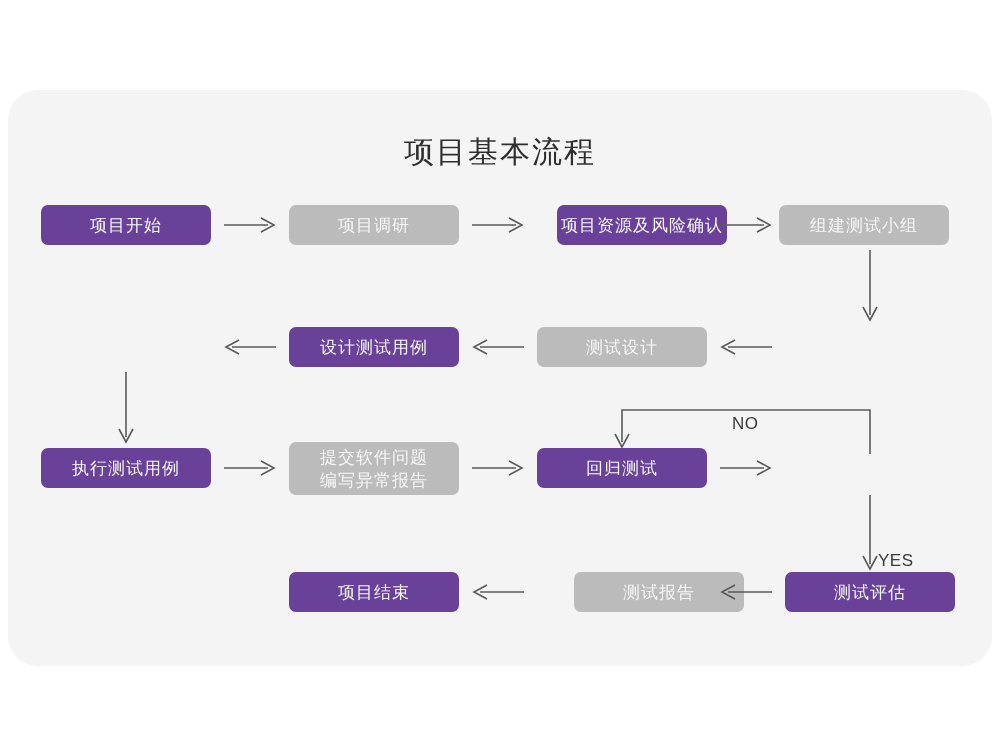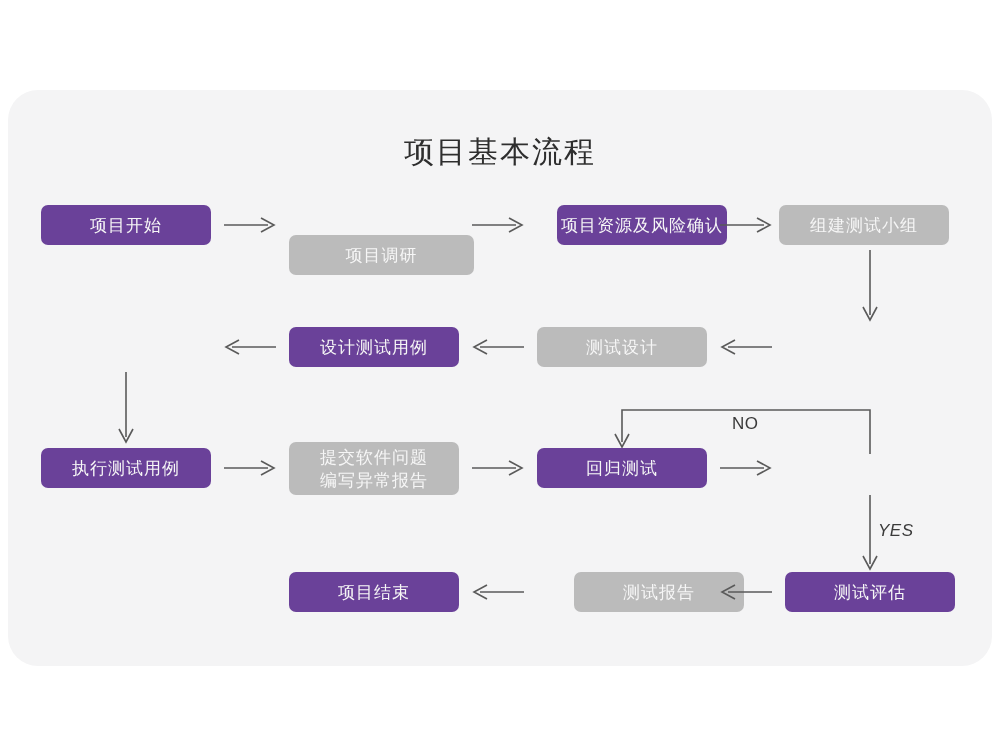--- a/index.html
+++ b/index.html
@@ -84,21 +84,21 @@
 
   <div class="node purple" style="left:41px; top:205px; width:170px; height:40px;">项目开始</div>
 
   <div class="h-arrow" style="left:224px; top:215px;">
     <svg width="52" height="20" viewBox="0 0 52 20">
       <line x1="0" y1="10" x2="44" y2="10" stroke="#5a5a5a" stroke-width="1.6"></line>
       <polyline points="37,3 50,10 37,17" fill="none" stroke="#5a5a5a" stroke-width="1.6"></polyline>
     </svg>
   </div>
 
-  <div class="node gray" style="left:289px; top:205px; width:185px; height:40px;margin-top:30px;">项目调研</div>
+  <div class="node gray" style="left:289px; top:205px; width:170px; height:40px;">项目调研</div>
 
   <div class="h-arrow" style="left:472px; top:215px;">
     <svg width="52" height="20" viewBox="0 0 52 20">
       <line x1="0" y1="10" x2="44" y2="10" stroke="#5a5a5a" stroke-width="1.6"></line>
       <polyline points="37,3 50,10 37,17" fill="none" stroke="#5a5a5a" stroke-width="1.6"></polyline>
     </svg>
   </div>
 
   <div class="node purple" style="left:537px; top:205px; width:170px; height:40px;margin-left:20px;">项目资源及风险确认</div>
 
@@ -188,21 +188,21 @@
     </svg>
   </div>
 
 
   <div class="v-arrow" style="left:860px; top:495px;">
     <svg width="20" height="76" viewBox="0 0 20 76">
       <line x1="10" y1="0" x2="10" y2="69" stroke="#5a5a5a" stroke-width="1.6"></line>
       <polyline points="3,61 10,74 17,61" fill="none" stroke="#5a5a5a" stroke-width="1.6"></polyline>
     </svg>
   </div>
-  <div class="edge-label" style="left:878px; top:521px;font-style:italic;">YES</div>
+  <div class="edge-label" style="left:878px; top:551px;">YES</div>
 
   <div class="node purple" style="left:289px; top:572px; width:170px; height:40px;">项目结束</div>
 
   <div class="h-arrow" style="left:472px; top:582px;">
     <svg width="52" height="20" viewBox="0 0 52 20">
       <line x1="8" y1="10" x2="52" y2="10" stroke="#5a5a5a" stroke-width="1.6"></line>
       <polyline points="15,3 2,10 15,17" fill="none" stroke="#5a5a5a" stroke-width="1.6"></polyline>
     </svg>
   </div>
 

